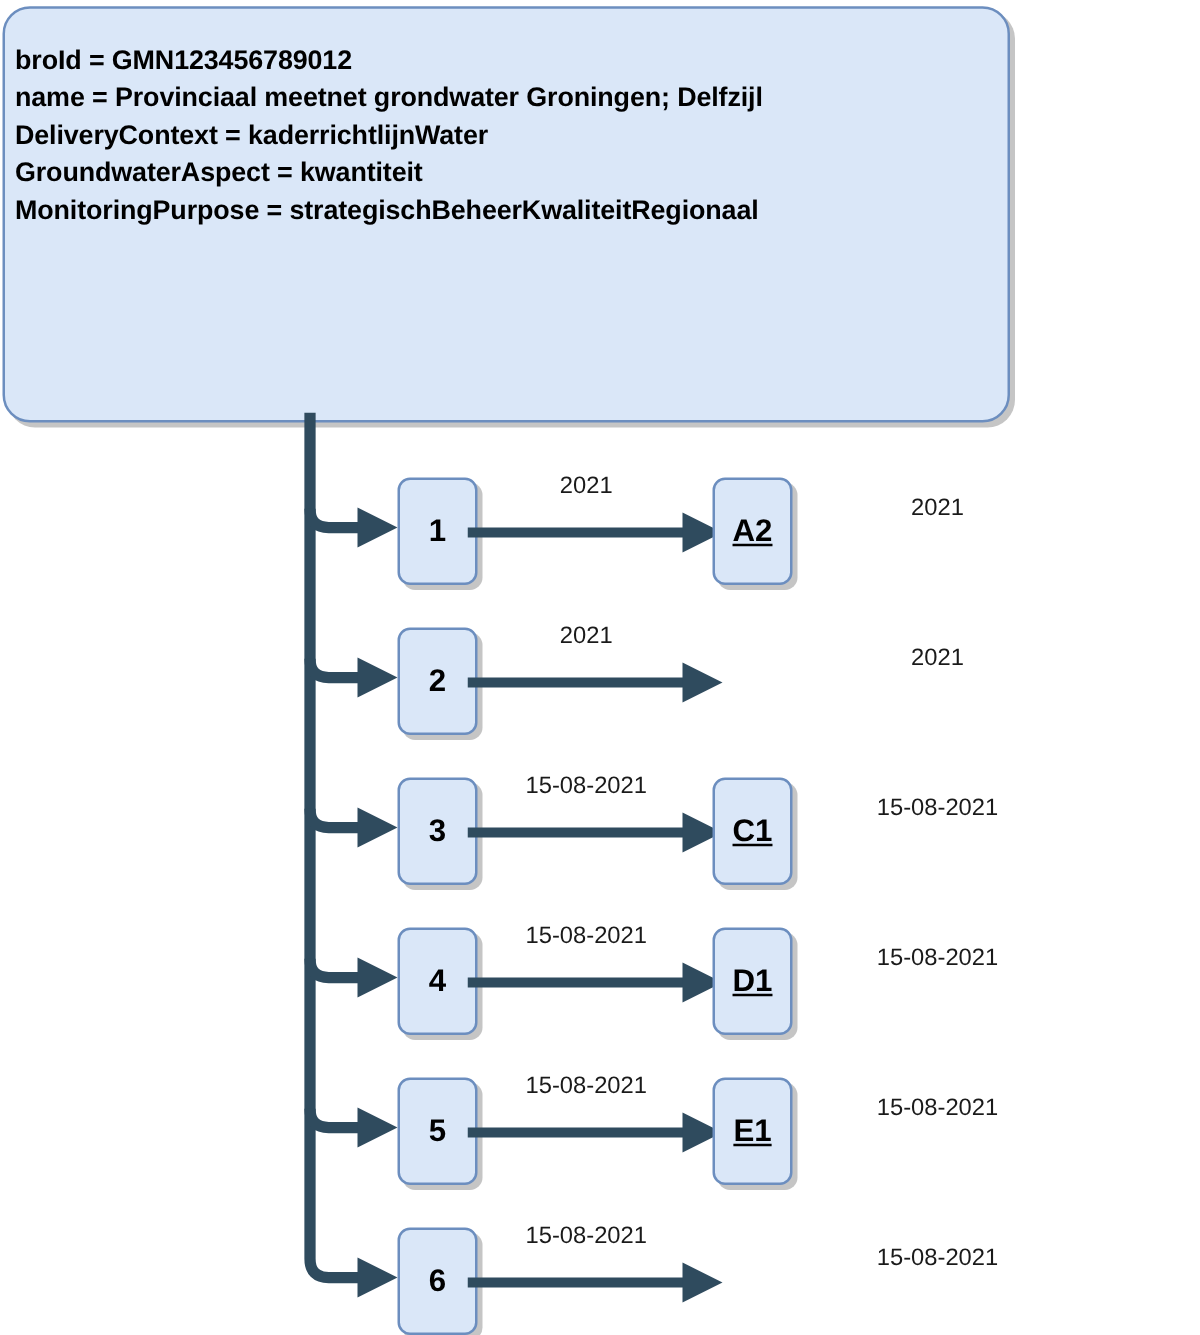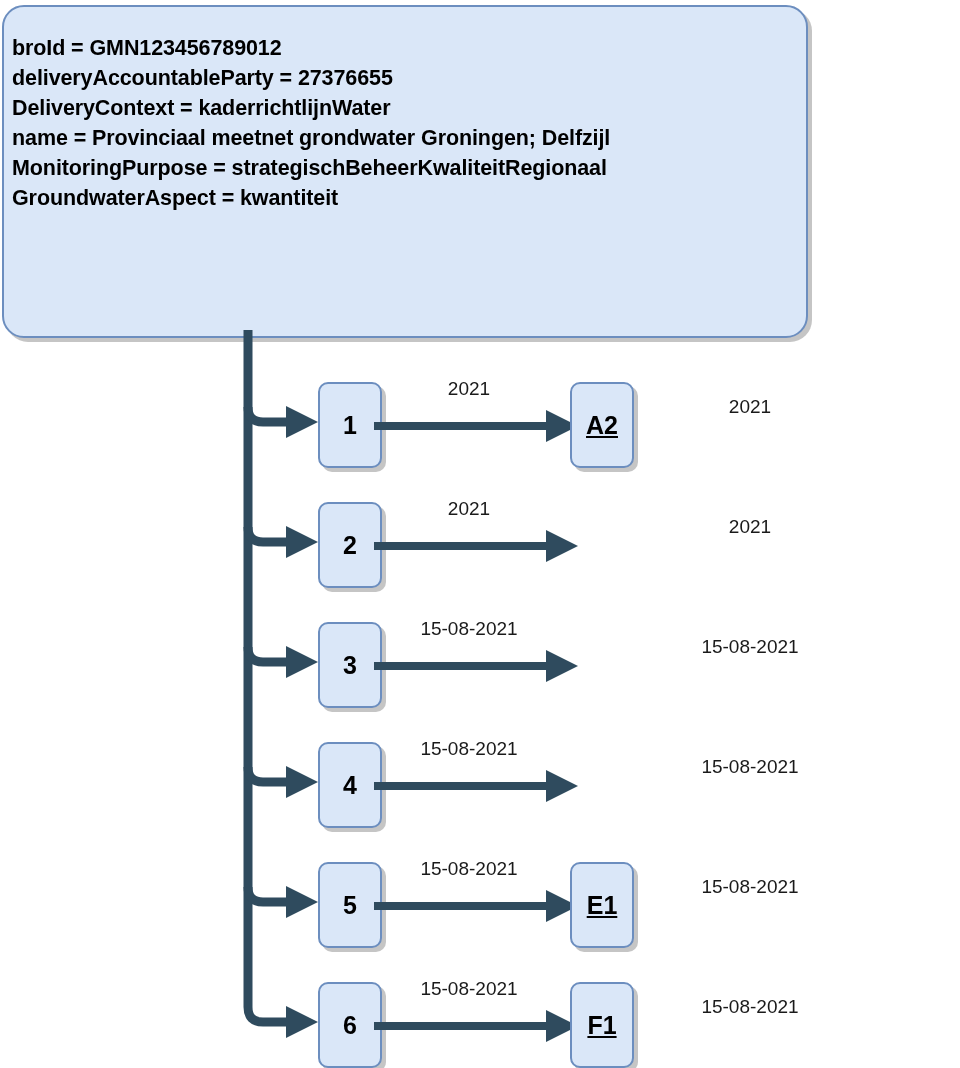--- a/index.html
+++ b/index.html
@@ -139,25 +139,24 @@
   }
 </style>
 </head>
 <body>
 
 <div id="canvas">
 
   <div class="panel">
     <div class="panel-lines">
       <div class="panel-line">broId = GMN123456789012</div>
-      <div class="panel-line">deliveryAccountableParty = 27376655</div>
+      <div class="panel-line">name = Provinciaal meetnet grondwater Groningen; Delfzijl</div>
       <div class="panel-line">DeliveryContext = kaderrichtlijnWater</div>
-      <div class="panel-line">name = Provinciaal meetnet grondwater Groningen; Delfzijl</div>
+      <div class="panel-line">GroundwaterAspect = kwantiteit</div>
       <div class="panel-line">MonitoringPurpose = strategischBeheerKwaliteitRegionaal</div>
-      <div class="panel-line">GroundwaterAspect = kwantiteit</div>
     </div>
   </div>
 
   <div class="corner-label">2021</div>
 
   <svg class="trunk" viewBox="0 0 120 720" width="120" height="720">
 
     <path d="M20,0 L20,677 Q20,692 35,692 L62,692" fill="none" stroke="#2f4b5e" stroke-width="9" stroke-linecap="butt"></path>
 
     <path d="M20,77  Q20,92  35,92  L62,92" fill="none" stroke="#2f4b5e" stroke-width="9"></path>
@@ -209,34 +208,40 @@
     <div class="node node-left">
       <span>3</span>
     </div>
     <svg class="edge" viewBox="0 0 210 96" width="210" height="96">
       <line x1="0" y1="52" x2="178" y2="52" stroke="#2f4b5e" stroke-width="8"></line>
       <polygon points="172,36 204,52 172,68" fill="#2f4b5e"></polygon>
     </svg>
     <div class="edge">
       <div class="edge-label">15-08-2021</div>
     </div>
+    <div class="node node-right">
+      <span>C1</span>
+    </div>
     <div class="side-label">15-08-2021</div>
   </div>
 
   <div class="row" style="top:734px;">
     <div class="node node-left">
       <span>4</span>
     </div>
     <svg class="edge" viewBox="0 0 210 96" width="210" height="96">
       <line x1="0" y1="52" x2="178" y2="52" stroke="#2f4b5e" stroke-width="8"></line>
       <polygon points="172,36 204,52 172,68" fill="#2f4b5e"></polygon>
     </svg>
     <div class="edge">
       <div class="edge-label">15-08-2021</div>
     </div>
+    <div class="node node-right">
+      <span>D1</span>
+    </div>
     <div class="side-label">15-08-2021</div>
   </div>
 
   <div class="row" style="top:854px;">
     <div class="node node-left">
       <span>5</span>
     </div>
     <svg class="edge" viewBox="0 0 210 96" width="210" height="96">
       <line x1="0" y1="52" x2="178" y2="52" stroke="#2f4b5e" stroke-width="8"></line>
       <polygon points="172,36 204,52 172,68" fill="#2f4b5e"></polygon>
@@ -254,19 +259,16 @@
     <div class="node node-left">
       <span>6</span>
     </div>
     <svg class="edge" viewBox="0 0 210 96" width="210" height="96">
       <line x1="0" y1="52" x2="178" y2="52" stroke="#2f4b5e" stroke-width="8"></line>
       <polygon points="172,36 204,52 172,68" fill="#2f4b5e"></polygon>
     </svg>
     <div class="edge">
       <div class="edge-label">15-08-2021</div>
     </div>
-    <div class="node node-right">
-      <span>F1</span>
-    </div>
     <div class="side-label">15-08-2021</div>
   </div>
 
 </div>
 
 </body></html>

